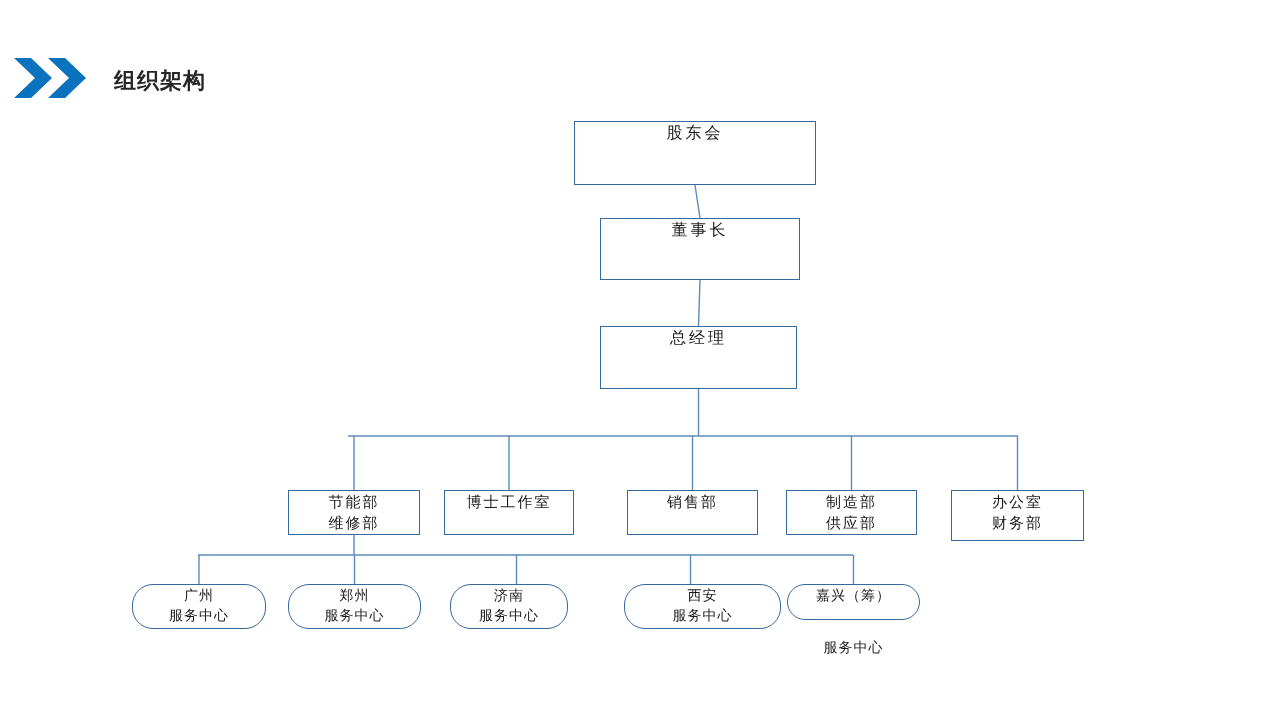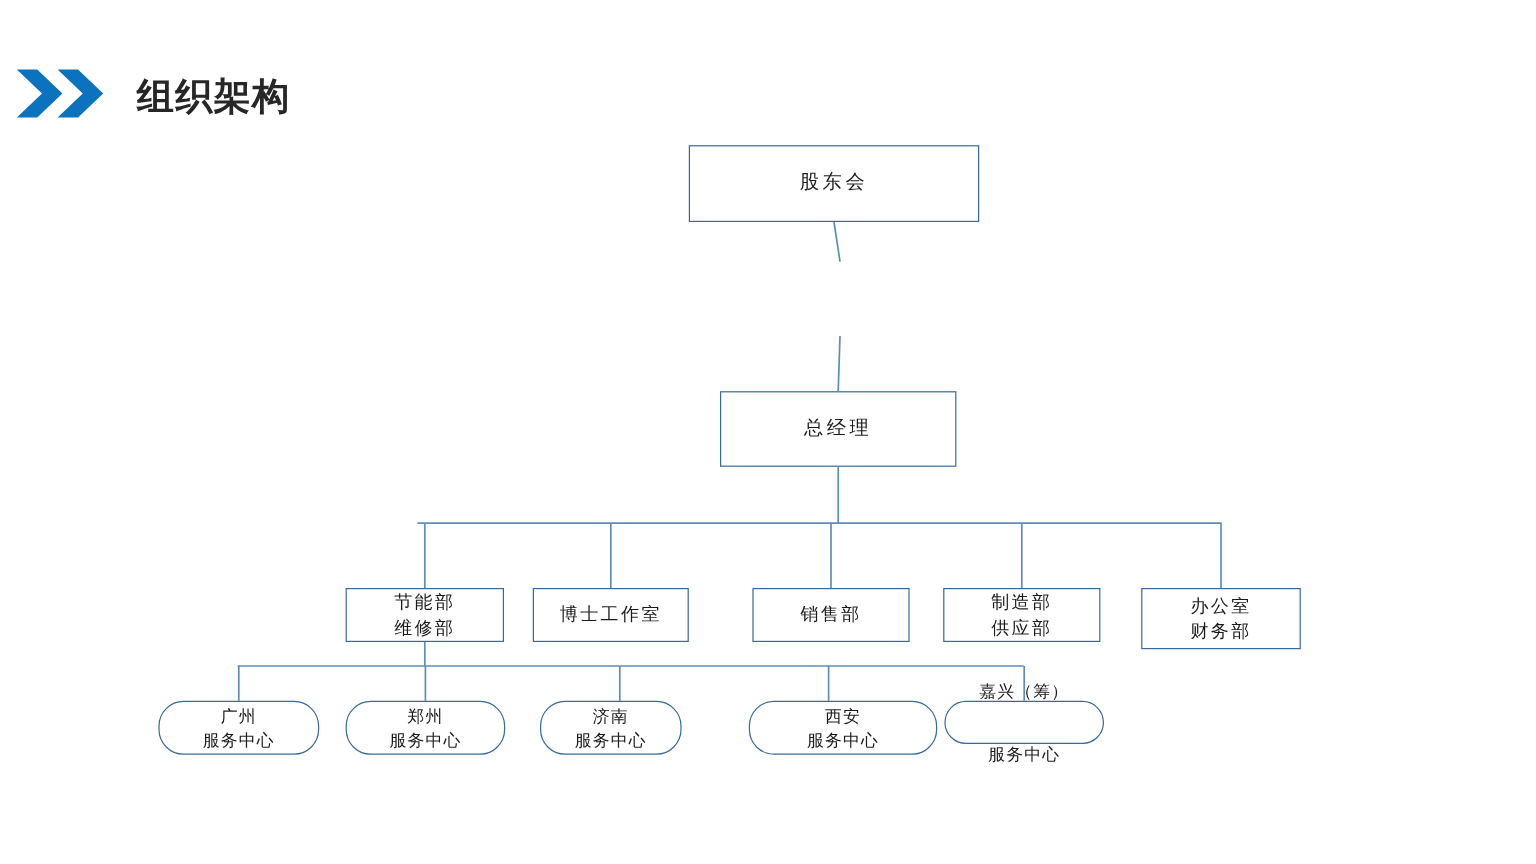--- a/index.html
+++ b/index.html
@@ -27,21 +27,21 @@
     position: absolute;
     left: 14px;
     top: 57px;
     width: 78px;
     height: 42px;
   }
   #page-title {
     position: absolute;
     left: 114px;
     top: 64px;
-    font-size: 31px;
+    font-size: 22px;
     font-weight: bold;
     letter-spacing: 1px;
     color: #262626;
     line-height: 34px;
     white-space: nowrap;
   }
 
   
   #org-chart {
     position: absolute;
@@ -60,21 +60,20 @@
   }
 
   .node {
     position: absolute;
     box-sizing: border-box;
     border: 1px solid #36699e;
     background: #ffffff;
     display: flex;
     flex-direction: column;
     align-items: center;
-    justify-content: center;
     color: #1a1a1a;
     text-align: center;
   }
   .node .line {
     display: block;
     white-space: nowrap;
   }
 
   
   .node.level-top {
@@ -125,20 +124,23 @@
       <line x1="199" y1="555" x2="199" y2="584" stroke="#5b8db8" stroke-width="1.4"></line>
       <line x1="354.5" y1="555" x2="354.5" y2="584" stroke="#5b8db8" stroke-width="1.4"></line>
       <line x1="516.5" y1="555" x2="516.5" y2="584" stroke="#5b8db8" stroke-width="1.4"></line>
       <line x1="690.5" y1="555" x2="690.5" y2="584" stroke="#5b8db8" stroke-width="1.4"></line>
       <line x1="853.5" y1="555" x2="853.5" y2="584" stroke="#5b8db8" stroke-width="1.4"></line>
     </svg>
 
 <div class="node level-top" style="left: 574px; top: 121px; width: 242px; height: 64px; border-color: rgb(54, 105, 158); color: rgb(26, 26, 26);">
       <span class="line">股东会</span>
     </div>
+    <div class="node level-top" style="left: 600px; top: 218px; width: 200px; height: 62px; border-color: rgb(54, 105, 158); color: rgb(26, 26, 26);">
+      <span class="line">董事长</span>
+    </div>
     <div class="node level-top" style="left: 600px; top: 326px; width: 197px; height: 63px; border-color: rgb(54, 105, 158); color: rgb(26, 26, 26);">
       <span class="line">总经理</span>
     </div>
     <div class="node level-dept" style="left: 288px; top: 490px; width: 132px; height: 45px; border-color: rgb(54, 105, 158); color: rgb(26, 26, 26);">
       <span class="line">节能部</span>
       <span class="line">维修部</span>
     </div>
     <div class="node level-dept" style="left: 444px; top: 490px; width: 130px; height: 45px; border-color: rgb(54, 105, 158); color: rgb(26, 26, 26);">
       <span class="line">博士工作室</span>
     </div>

